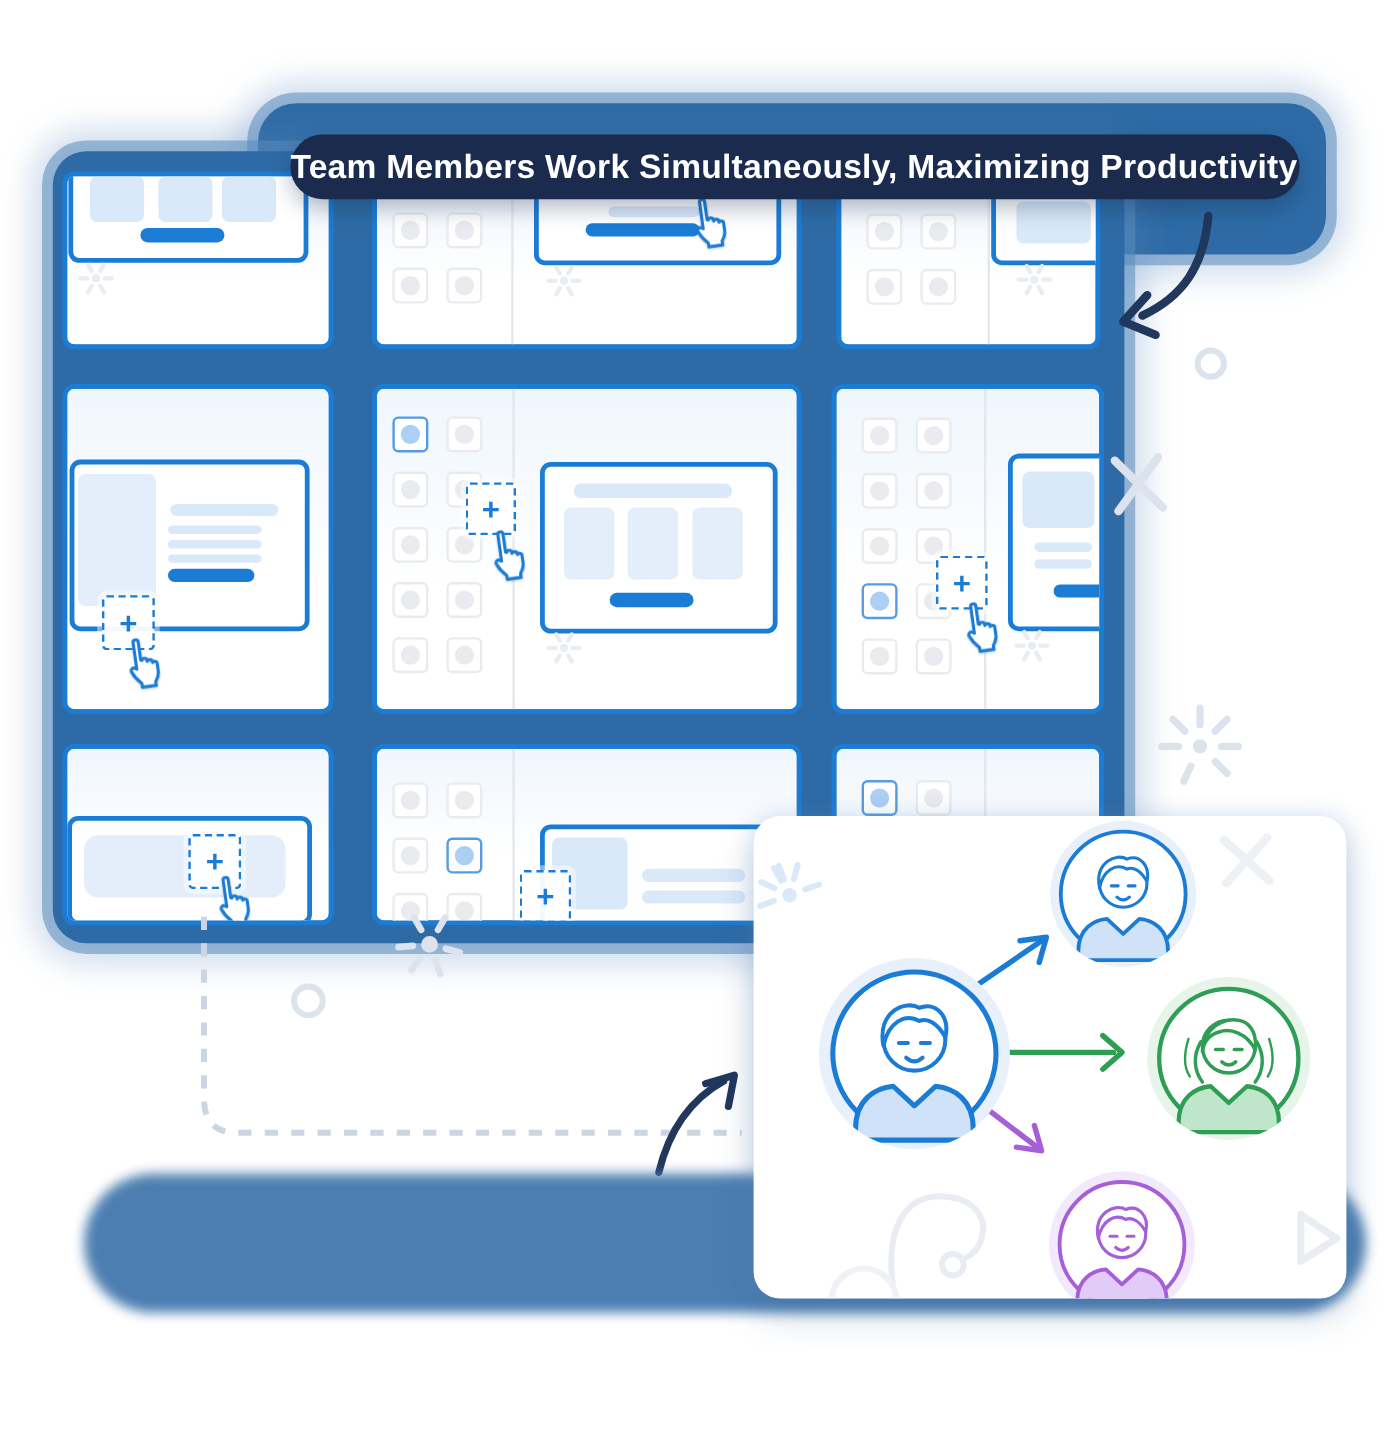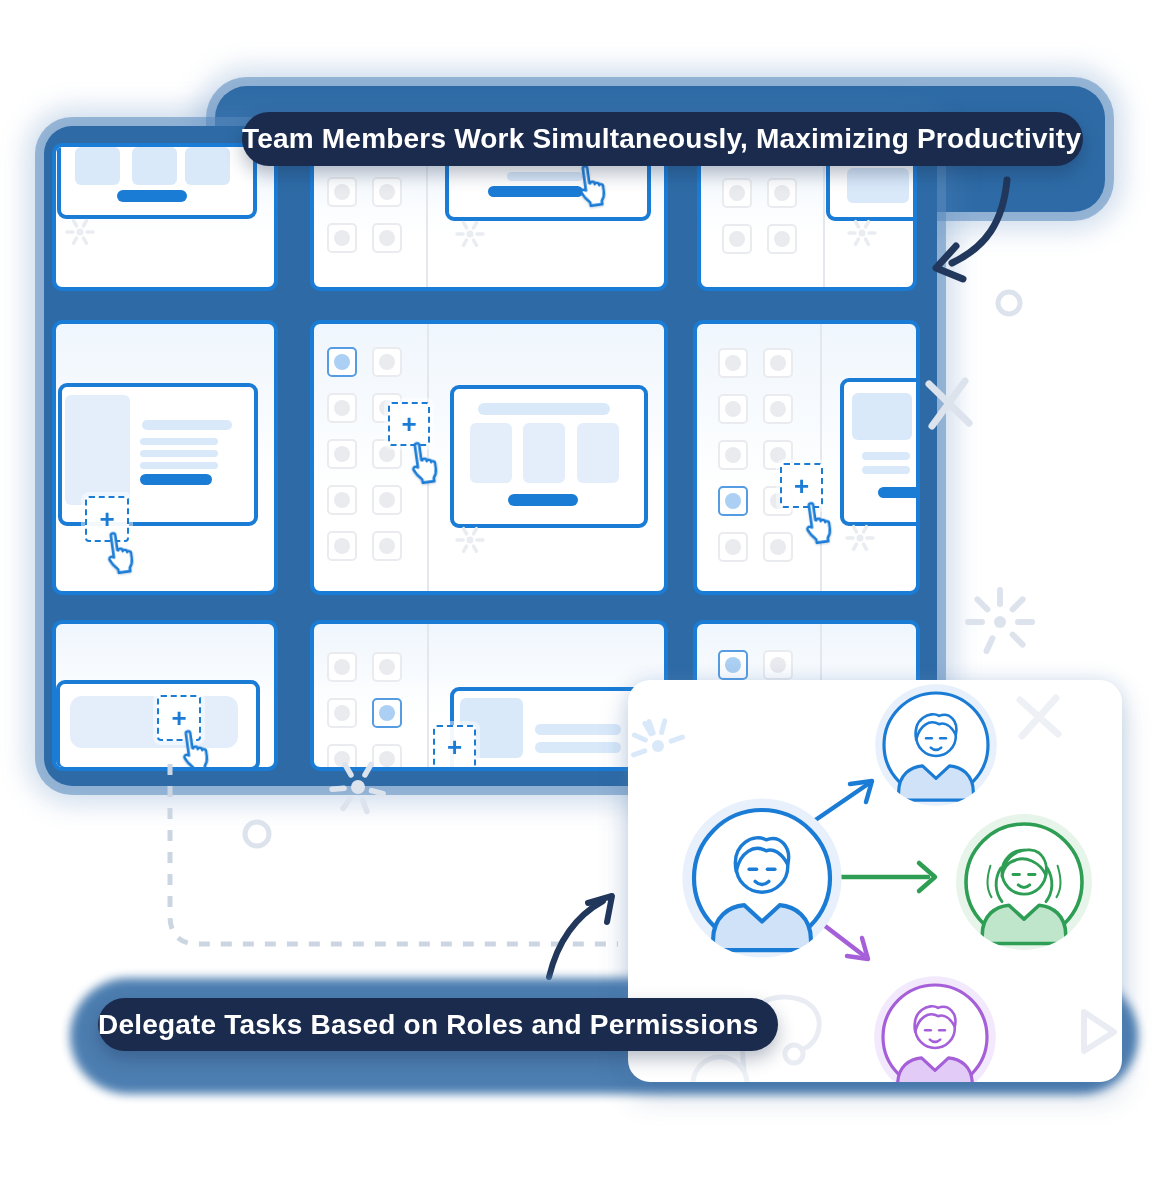--- a/index.html
+++ b/index.html
@@ -492,17 +492,14 @@
             <path d="M 85.0 270.1 L 85.0 260.6 C 85.0 236.1 101.4 226.6 116.3 225.2
         L 134.0 241.5 L 151.7 225.2 C 166.6 226.6 183.0 236.1 183.0 260.6 L 183.0 270.1 Z" fill="#cfe2f7" stroke="#1b7cd6" stroke-width="4.2" stroke-linejoin="round"></path>
           </g>
         </g>
       </svg>
   </div>
 
   <div class="pill pill-top">
     <span>Team Members Work Simultaneously, Maximizing Productivity</span>
   </div>
-  <div class="pill pill-bottom">
-    <span>Delegate Tasks Based on Roles and Permissions</span>
-  </div>
 
 </div>
 
 </body></html>

